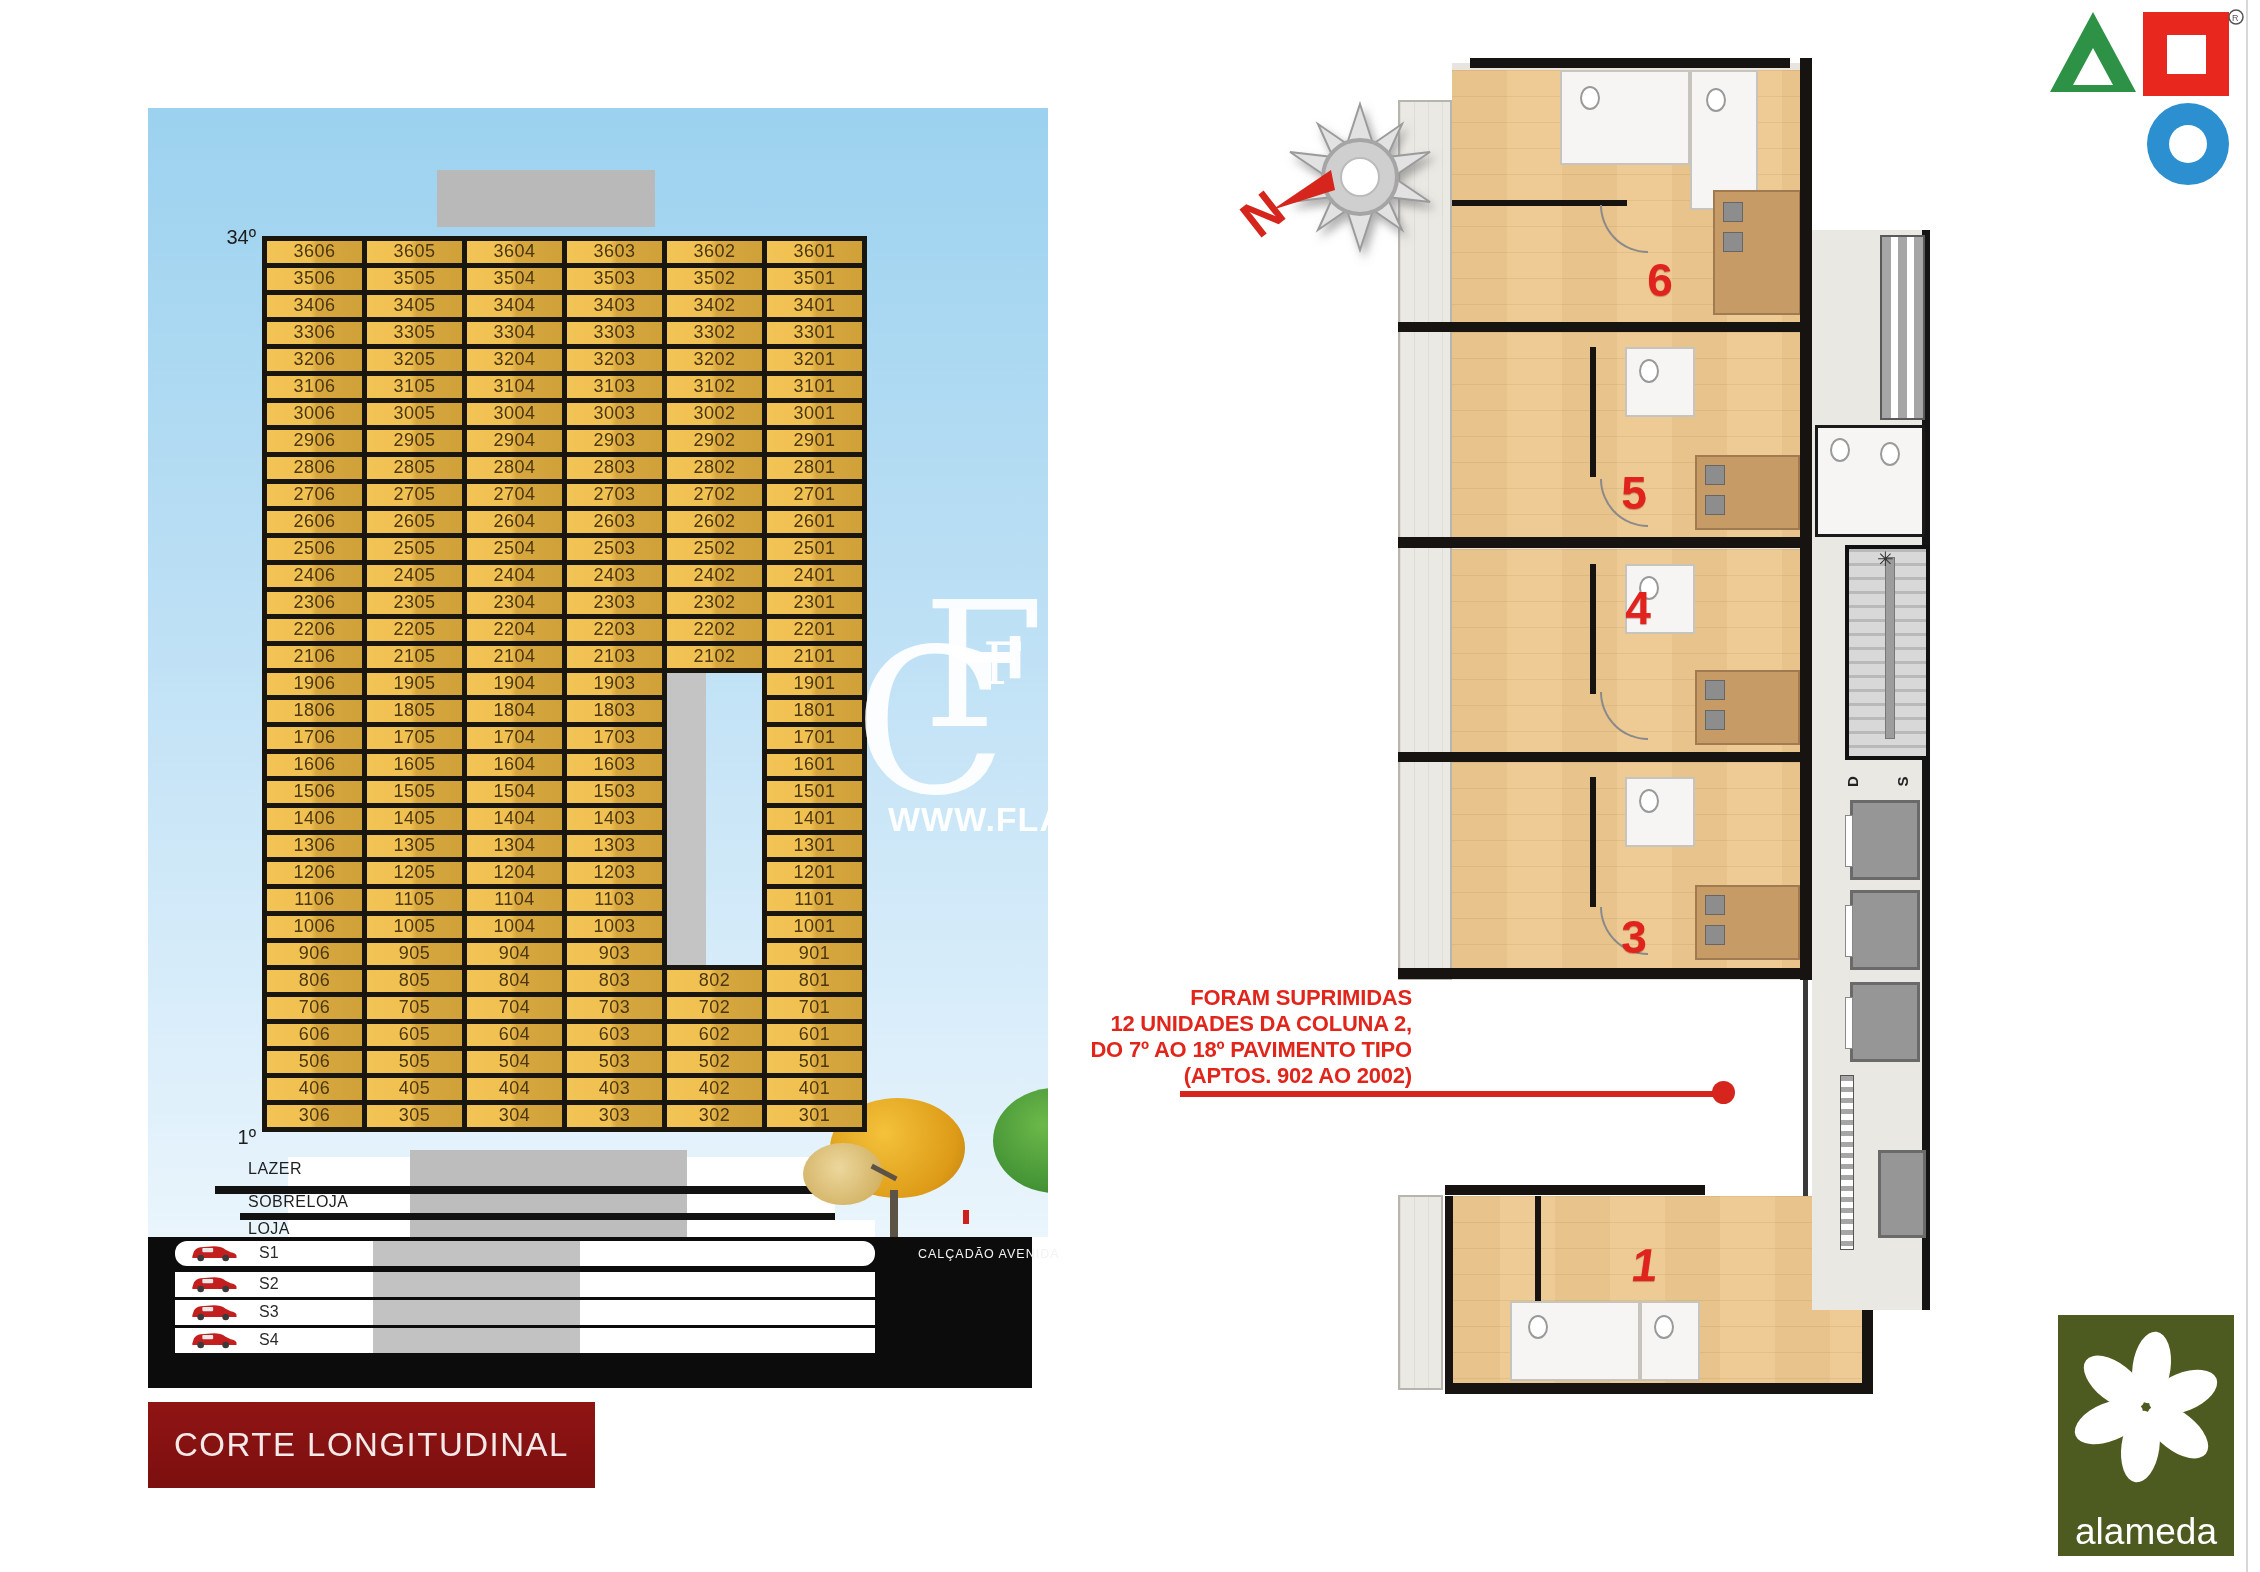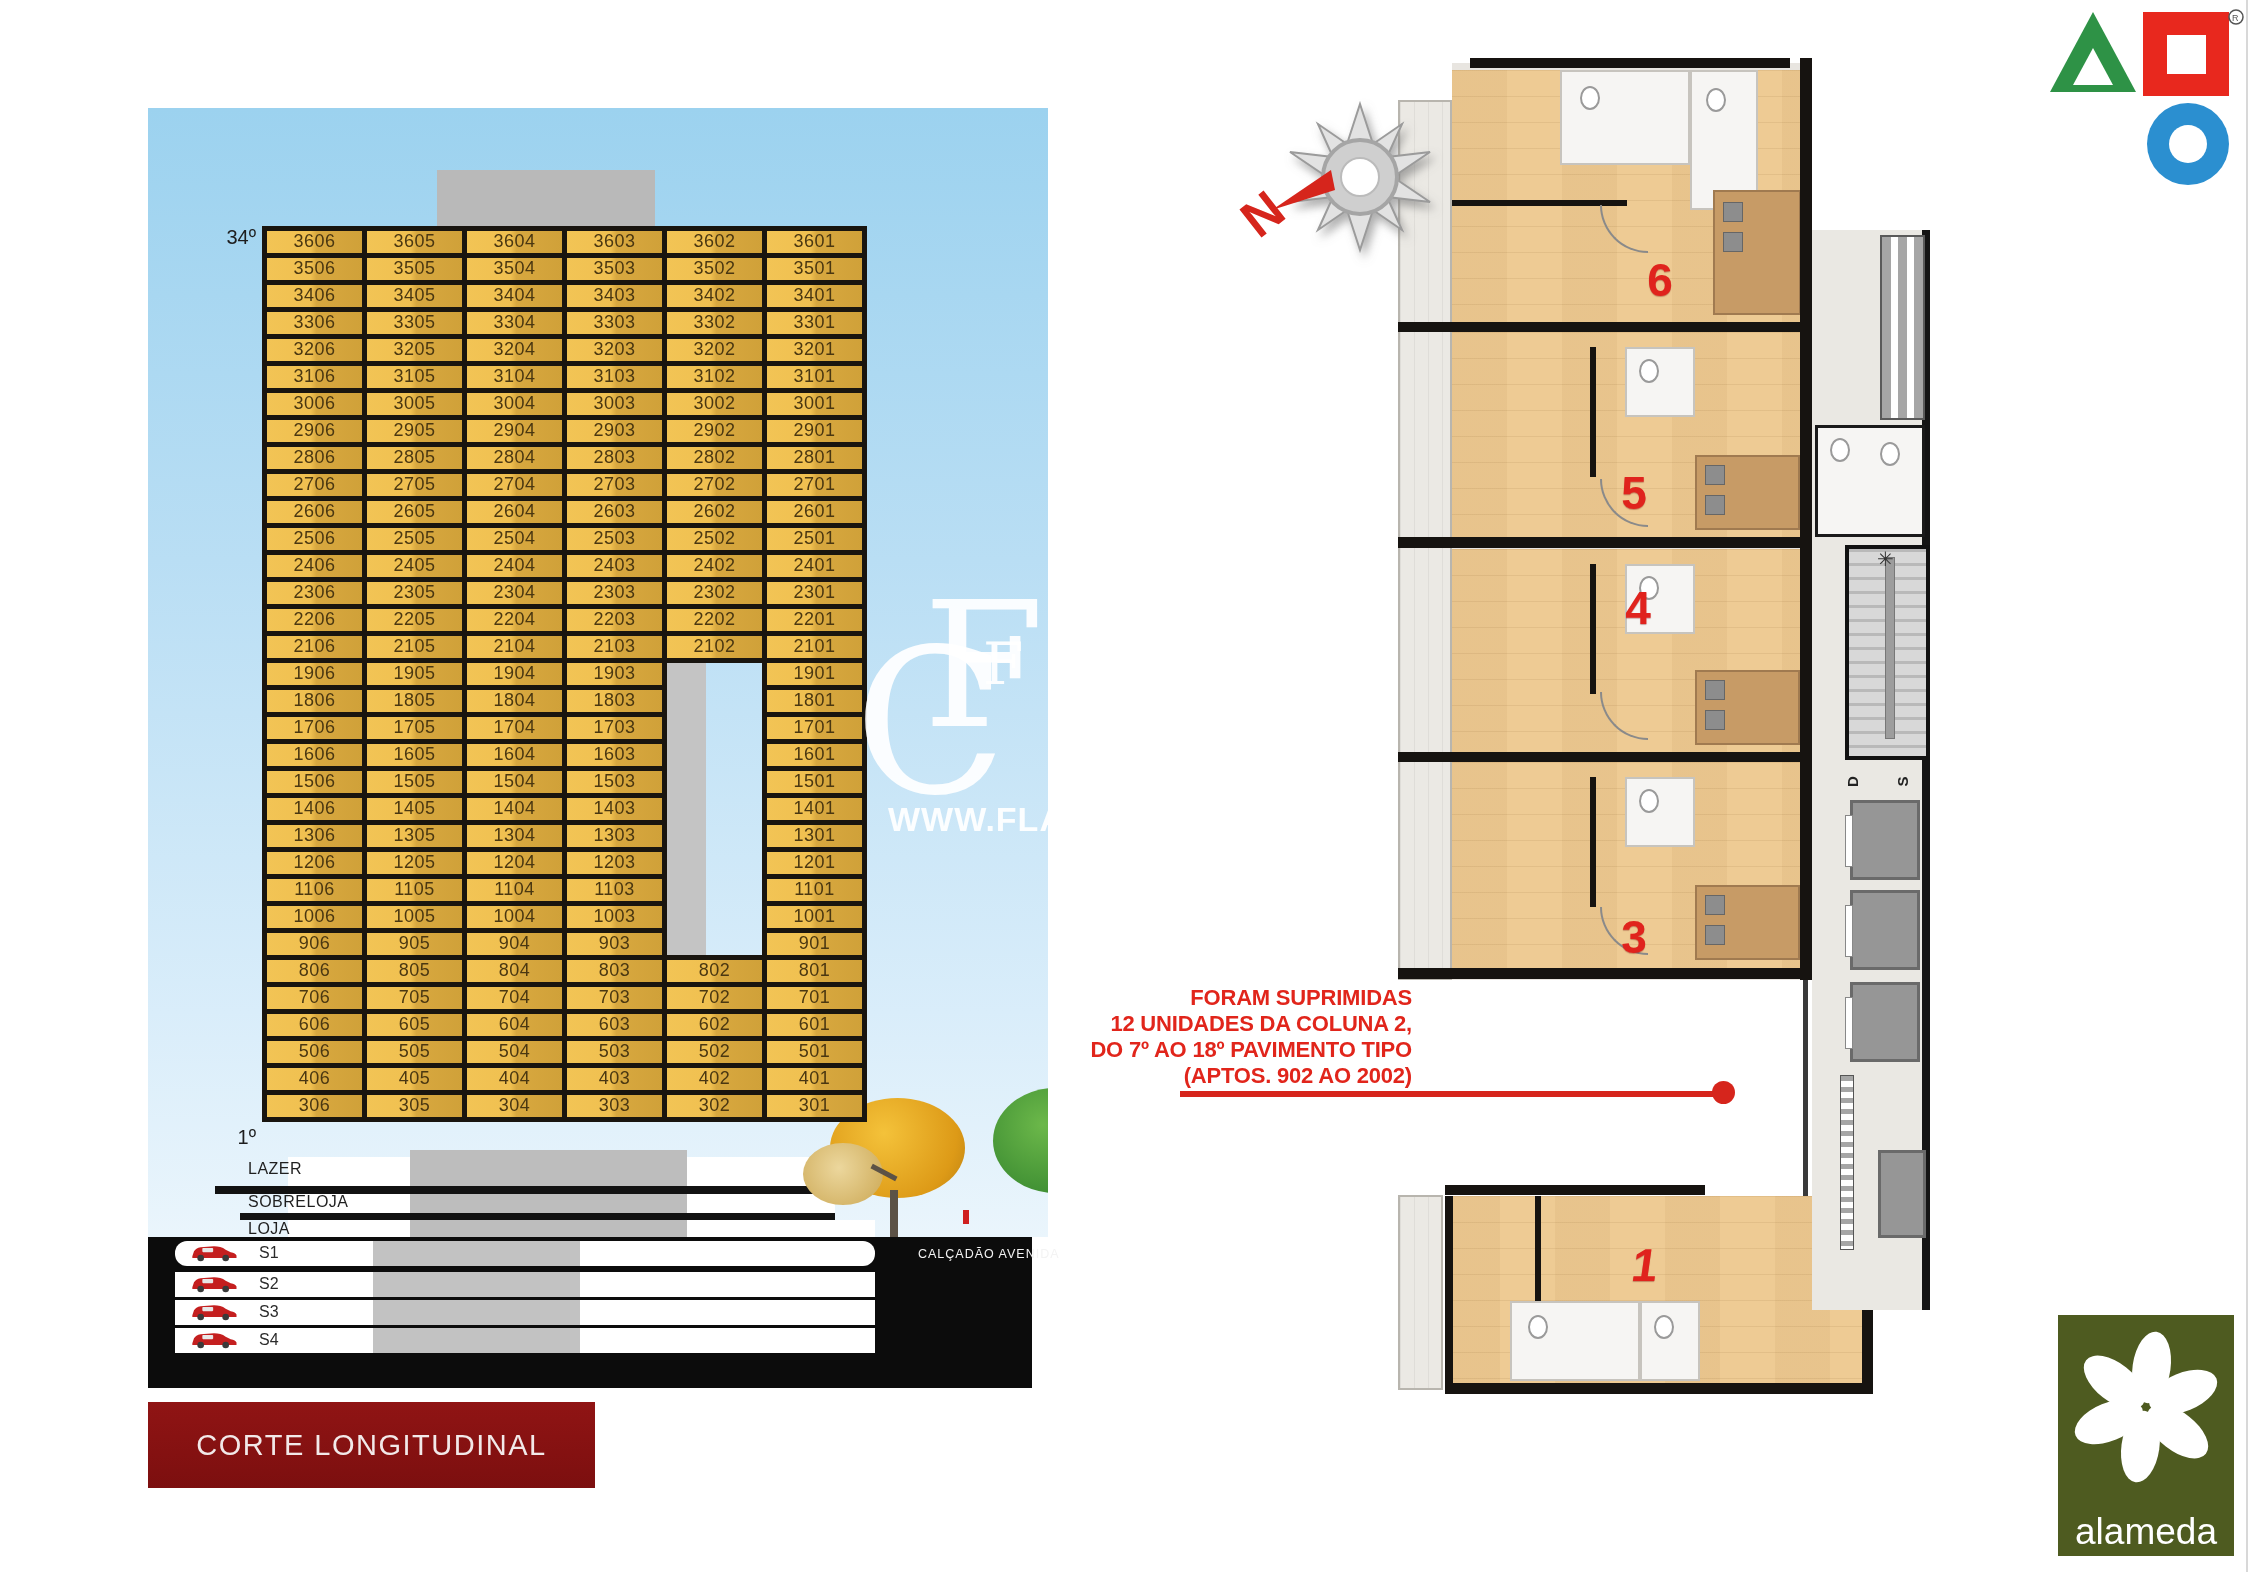--- a/index.html
+++ b/index.html
@@ -12,40 +12,40 @@
        background:linear-gradient(180deg,#9cd2ef 0%,#b9def4 40%,#d9edfa 80%,#eaf5fc 100%);}
   .grayblock{background:#b9b9b9;}
   .whiteband{background:#ffffff;}
   .blackline{background:#121212;}
   .floor-lbl{color:#1d1d1d;font-size:20px;}
   .ground-lbl{color:#1f1f1f;font-size:16px;letter-spacing:.5px;z-index:6;}
 
   
   #tower-grid{left:114px;top:114px;z-index:5;}
   .trow{display:flex;height:32px;margin-top:-5px;}
-  .trow:first-child{margin-top:4px;}
+  .trow:first-child{margin-top:14px;}
   .tcell{box-sizing:border-box;width:105px;height:32px;margin-left:-5px;
          border:5px solid #19150f;
          background:linear-gradient(90deg,#f2c455 0%,#f0c050 46%,#d8a83f 52%,#d0a139 100%);
          color:#4a3711;font-size:18px;line-height:21px;text-align:center;letter-spacing:.5px;}
   .tcell:first-child{margin-left:0;}
   .tcell.empty{visibility:hidden;}
 
   
   #basement{left:148px;top:1237px;width:884px;height:151px;background:#0c0c0c;}
   .sband{position:absolute;left:27px;width:700px;height:25px;background:#ffffff;}
   .sband .grayseg{position:absolute;left:198px;top:0;width:207px;height:100%;background:#c2c2c2;}
   .sband .slabel{position:absolute;left:84px;top:3px;font-size:16px;color:#2b2b2b;}
   .sband svg{position:absolute;left:12px;top:2px;}
   #street-label{left:918px;top:1247px;color:#f3f3f3;font-size:12.5px;letter-spacing:1px;z-index:3;}
 
   
   #banner{left:148px;top:1402px;width:447px;height:86px;background:linear-gradient(180deg,#901414,#7c0f0f);
           display:flex;align-items:center;justify-content:center;}
-  #banner span{color:#f2e9e9;font-size:29px;letter-spacing:1.5px;}
+  #banner span{color:#f2e9e9;font-size:33px;letter-spacing:1.5px;}
 
   
   .wm{color:rgba(255,255,255,.93);font-family:"DejaVu Serif","Liberation Serif",serif;z-index:8;}
   #wm-url{font-family:"Liberation Sans",sans-serif;font-weight:bold;}
 
   
   .crown{border-radius:50%;}
   .trunk{background:#5c5246;}
 
   

